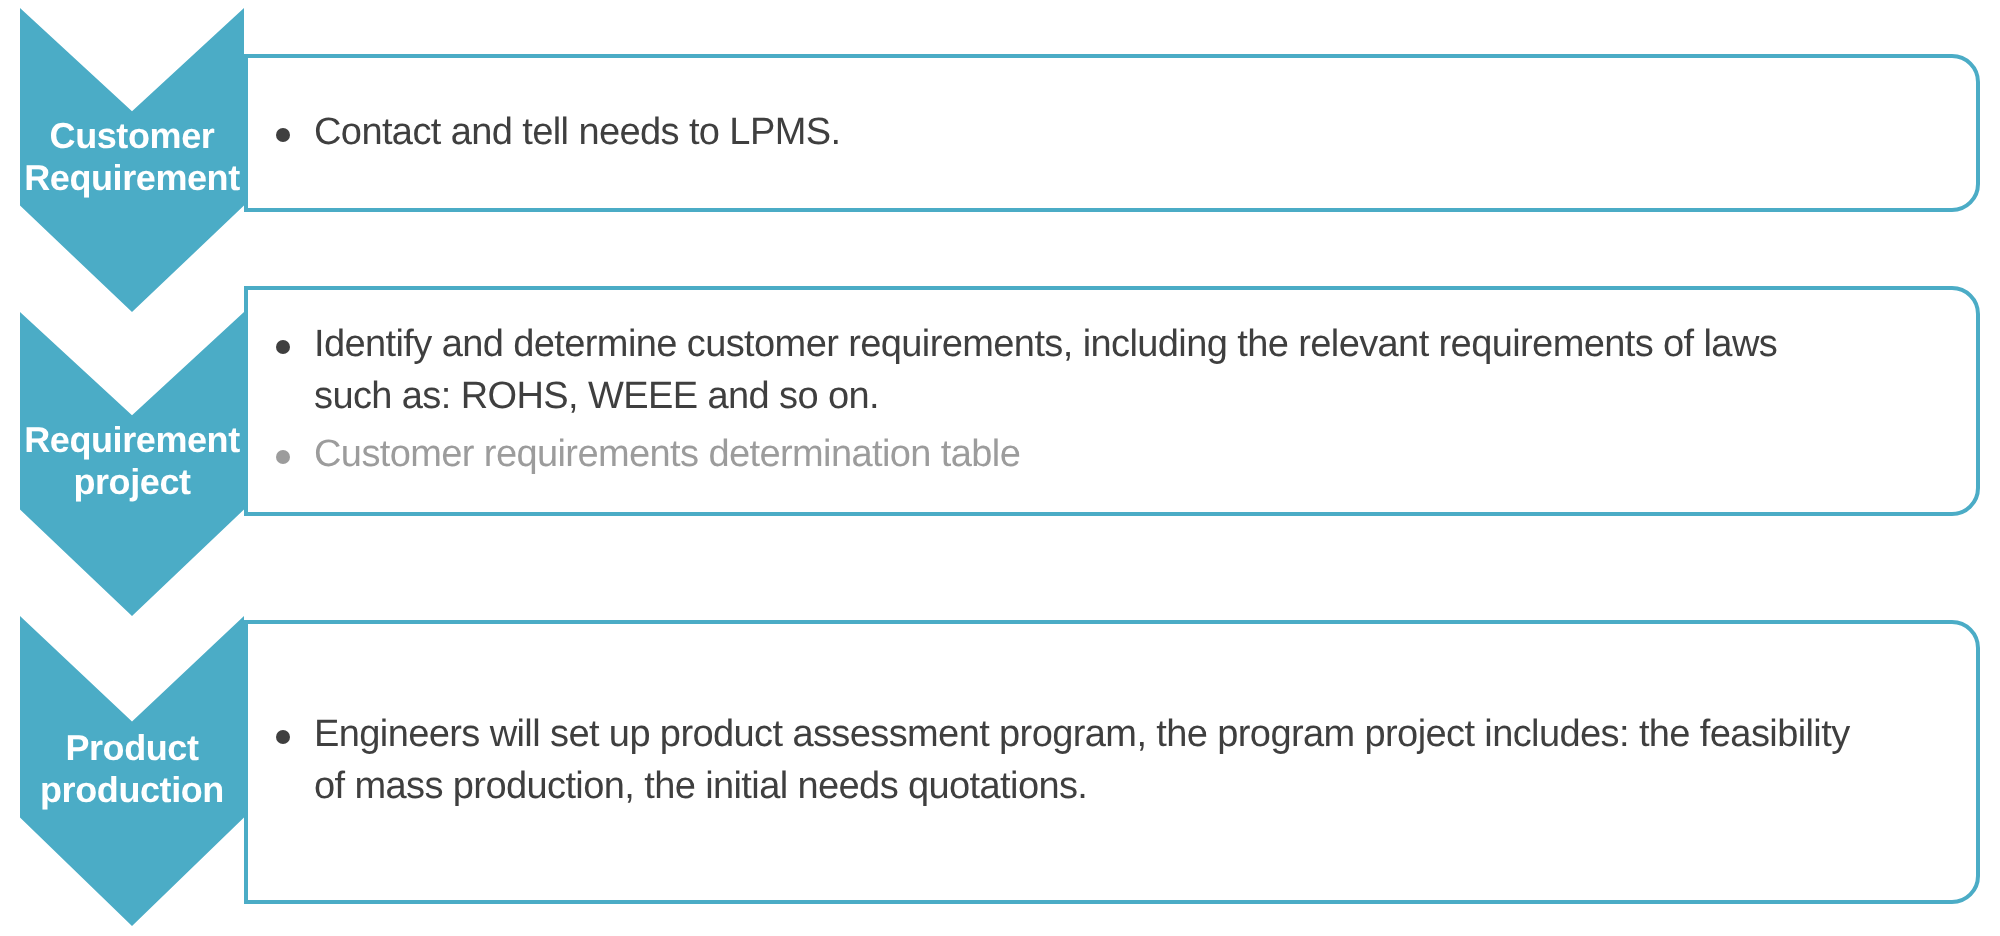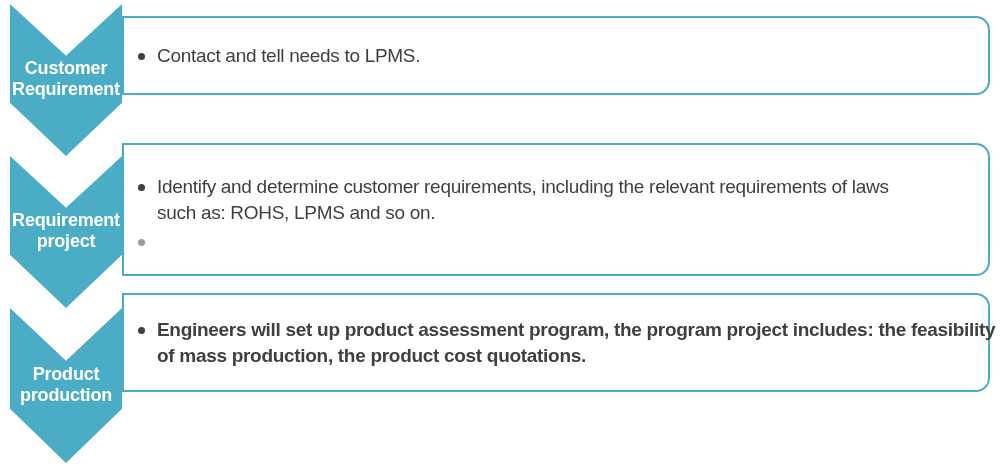--- a/index.html
+++ b/index.html
@@ -50,23 +50,23 @@
     width: 868px;
     background: #ffffff;
     border: 2px solid #4BACC6;
     border-radius: 0 14px 14px 0;
     box-sizing: border-box;
     display: flex;
     flex-direction: column;
     justify-content: center;
     padding: 0 4px 0 14px;
   }
-  .box.b1 { top: 16px;  height: 79px;  }
-  .box.b2 { top: 143px; height: 133px; }
-  .box.b3 { top: 293px; height: 99px; font-weight: bold; }
+  .box.b1 { top: 27px;  height: 79px;  }
+  .box.b2 { top: 143px; height: 115px; }
+  .box.b3 { top: 310px; height: 142px; }
 
   .bullet {
     display: flex;
     align-items: flex-start;
     gap: 12px;
   }
   .bullet + .bullet { margin-top: 3px; }
 
   .dot {
     flex: none;
@@ -111,37 +111,40 @@
     <div class="chevron-label">
       <span>Requirement</span>
       <span>project</span>
     </div>
   </div>
   <div class="box b2">
     <div class="bullet">
       <span class="dot dark"></span>
       <div class="bullet-text dark">
         <span class="line">Identify and determine customer requirements, including the relevant requirements of laws</span>
-        <span class="line">such as: ROHS, LPMS and so on.</span>
+        <span class="line">such as: ROHS, WEEE and so on.</span>
       </div>
     </div>
     <div class="bullet">
       <span class="dot gray"></span>
+      <div class="bullet-text gray">
+        <span class="line">Customer requirements determination table</span>
+      </div>
     </div>
   </div>
 
   <div class="chevron c3">
     <div class="chevron-label">
       <span>Product</span>
       <span>production</span>
     </div>
   </div>
   <div class="box b3">
     <div class="bullet">
       <span class="dot dark"></span>
       <div class="bullet-text dark">
         <span class="line">Engineers will set up product assessment program, the program project includes: the feasibility</span>
-        <span class="line">of mass production, the product cost quotations.</span>
+        <span class="line">of mass production, the initial needs quotations.</span>
       </div>
     </div>
   </div>
 
 </div>
 
 </body></html>

